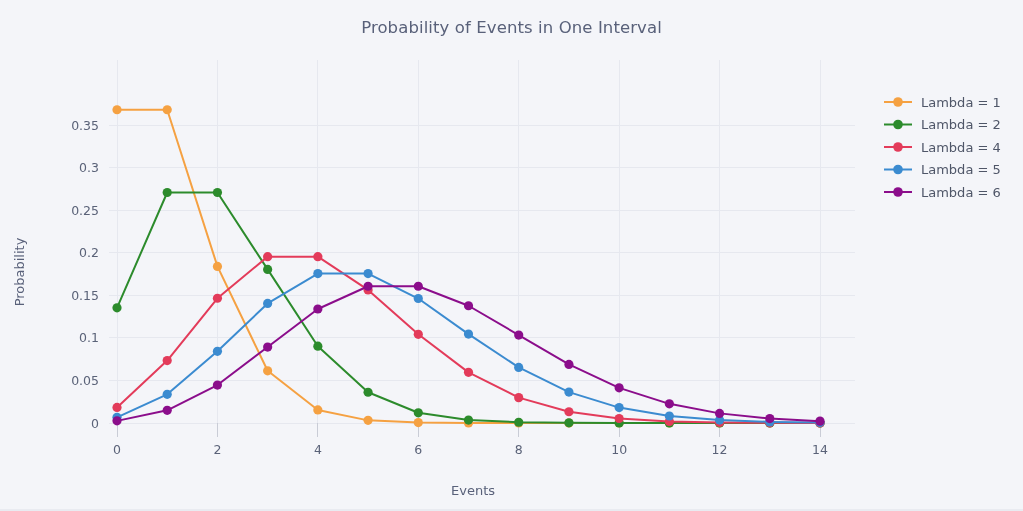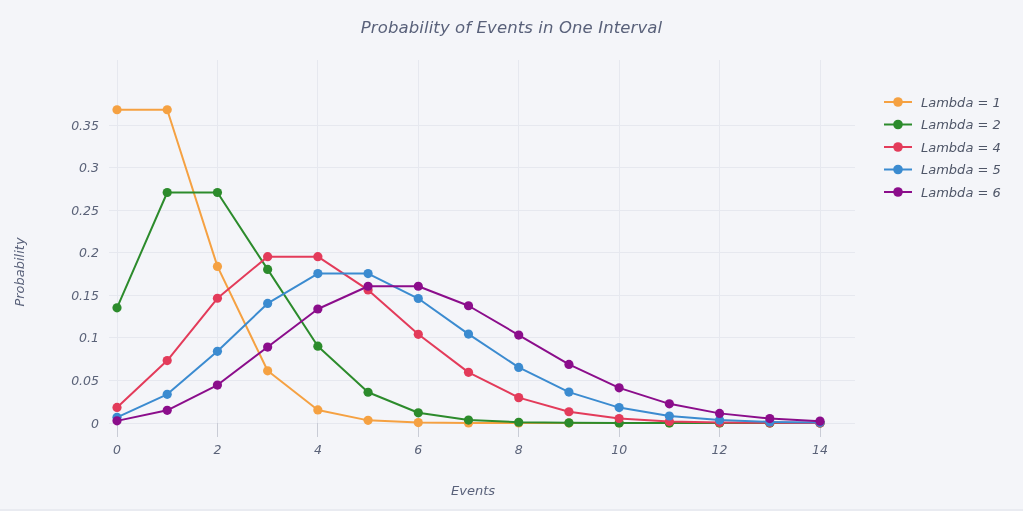--- a/index.html
+++ b/index.html
@@ -12,21 +12,20 @@
     height: 511px;
     overflow: hidden;
     font-family: "DejaVu Sans", "Liberation Sans", sans-serif;
   }
   #chart-root {
     position: relative;
     width: 893px;
     height: 511px;
     background: #f4f5f9;
     box-sizing: border-box;
-    font-style: italic;
   }
   #chart-title {
     position: absolute;
     top: 18px;
     left: 0;
     width: 1023px;
     text-align: center;
     font-size: 16.5px;
     color: #59617a;
     letter-spacing: 0.1px;

